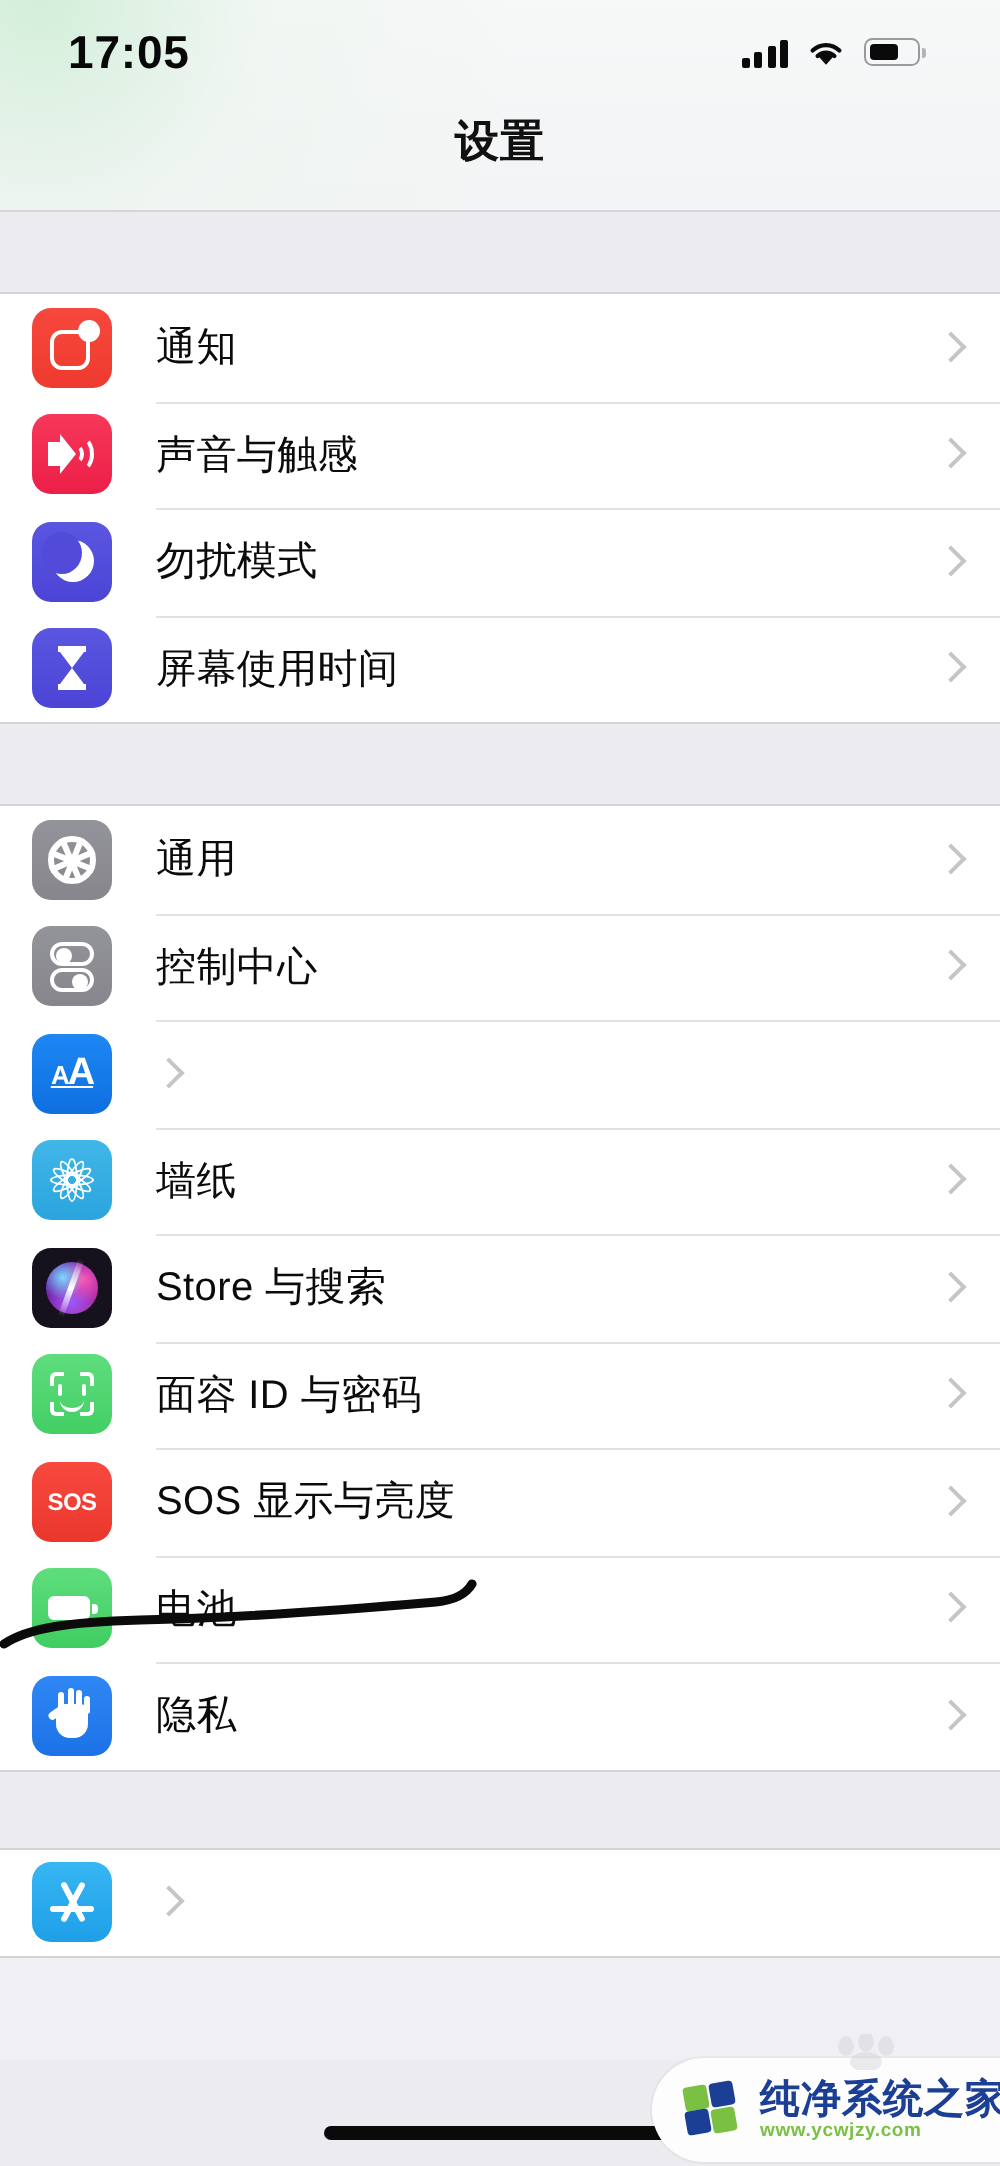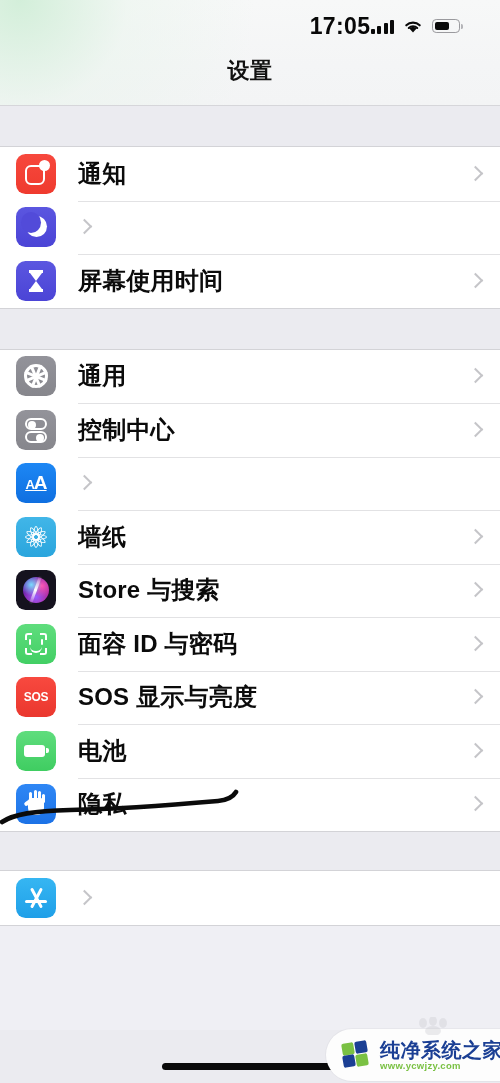--- a/index.html
+++ b/index.html
@@ -16,21 +16,21 @@
   
   .header {
     position:relative; height:106px; width:500px;
     background:
       radial-gradient(circle at 4% 0%, rgba(209,238,216,0.95) 0%, rgba(233,245,236,0.5) 22%, rgba(245,246,246,0) 48%),
       linear-gradient(180deg,#f7f8f8 0%, #f4f5f6 62%, #f3f4f5 100%);
     border-bottom:1px solid #d6d6da;
   }
   .statusbar {
     position:absolute; top:0; left:0; right:0; height:52px;
-    display:flex; align-items:center; justify-content:flex-end;
+    display:flex; align-items:center; justify-content:space-between;
     padding:0 40px 0 34px;
   }
   .status-time {
     font-size:23px; font-weight:bold; color:#080808; letter-spacing:0.4px;
   }
   .status-right { display:flex; align-items:center; gap:9px; }
   .sig { display:flex; align-items:flex-end; gap:2.5px; height:15px; }
   .sig i { display:block; width:4px; background:#0a0a0a; border-radius:1px; }
   .sig i:nth-child(1){ height:5px; }
   .sig i:nth-child(2){ height:8px; }
@@ -59,22 +59,22 @@
   .group { background:#ffffff; border-top:1px solid #d3d3d7; border-bottom:1px solid #d3d3d7; }
   .row {
     position:relative; display:flex; align-items:center;
     height:53.5px; padding-left:16px; padding-right:20px; background:#fff;
   }
   .row + .row::before {
     content:""; position:absolute; left:78px; right:0; top:0; height:1px;
     background:#e2e2e4;
   }
   .row-label {
-    flex:1; font-size:24px; color:#0b0b0b; letter-spacing:0.2px;
-    white-space:nowrap; overflow:hidden;font-weight:bold;
+    flex:1; font-size:20px; color:#0b0b0b; letter-spacing:0.2px;
+    white-space:nowrap; overflow:hidden;
   }
   .chev {
     width:11px; height:18px; flex:0 0 auto; position:relative; opacity:.95;
   }
   .chev::before {
     content:""; position:absolute; left:1px; top:3px;
     width:9px; height:9px;
     border-top:2.1px solid #c2c2c6; border-right:2.1px solid #c2c2c6;
     transform:rotate(45deg);
   }
@@ -336,25 +336,35 @@
 
     <div class="row">
       <div class="icon ic-notif">
         <span class="sq"></span>
           <span class="dot"></span>
       </div>
       <div class="row-label">通知</div>
       <div class="chev"></div>
     </div>
 
+    <div class="row">
+      <div class="icon ic-sound">
+        <span class="spk"></span>
+          <span class="wv w1"></span>
+          <span class="wv w2"></span>
+      </div>
+      <div class="row-label">声音与触感</div>
+      <div class="chev"></div>
+    </div>
 
     <div class="row">
       <div class="icon ic-dnd">
         <span class="moon"></span>
       </div>
+      <div class="row-label">勿扰模式</div>
       <div class="chev"></div>
     </div>
 
     <div class="row">
       <div class="icon ic-time">
         <span class="hg"></span>
       </div>
       <div class="row-label">屏幕使用时间</div>
       <div class="chev"></div>
     </div>

